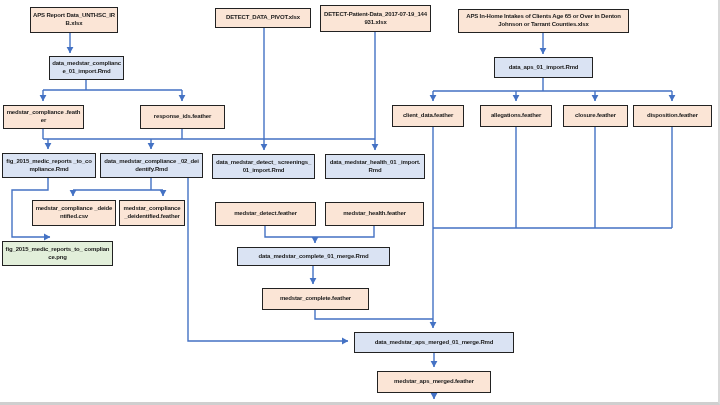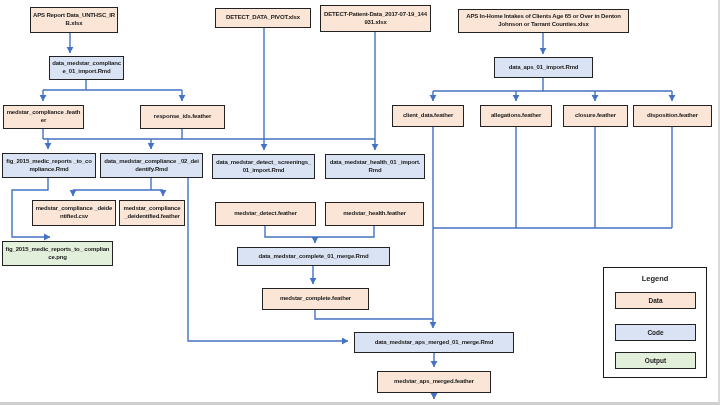--- a/index.html
+++ b/index.html
@@ -124,20 +124,14 @@
   <div id="c3" class="node data">medstar_detect.feather</div>
   <div id="c4" class="node data">medstar_health.feather</div>
 
   <div id="g1" class="node output">fig_2015_medic_reports_to_ compliance.png</div>
 
   <div id="r7" class="node code">data_medstar_complete_01_merge.Rmd</div>
   <div id="d1" class="node data">medstar_complete.feather</div>
   <div id="r8" class="node code">data_medstar_aps_merged_01_merge.Rmd</div>
   <div id="d2" class="node data">medstar_aps_merged.feather</div>
 
-  <div id="legend">
-    <div class="ltitle">Legend</div>
-    <div id="li-data" class="litem data">Data</div>
-    <div id="li-code" class="litem code">Code</div>
-    <div id="li-output" class="litem output">Output</div>
-  </div>
 
 </div>
 
 </body></html>

